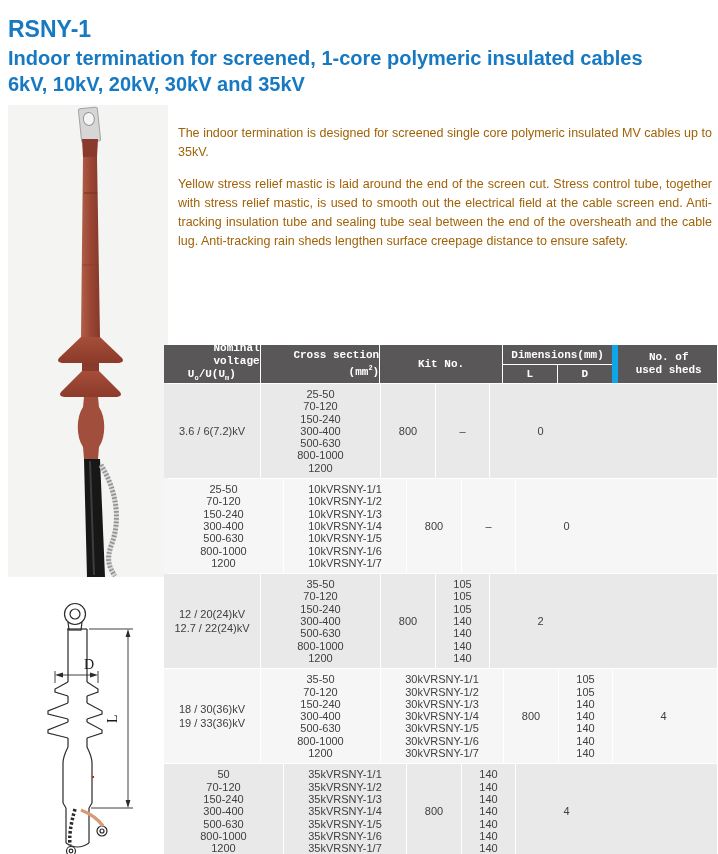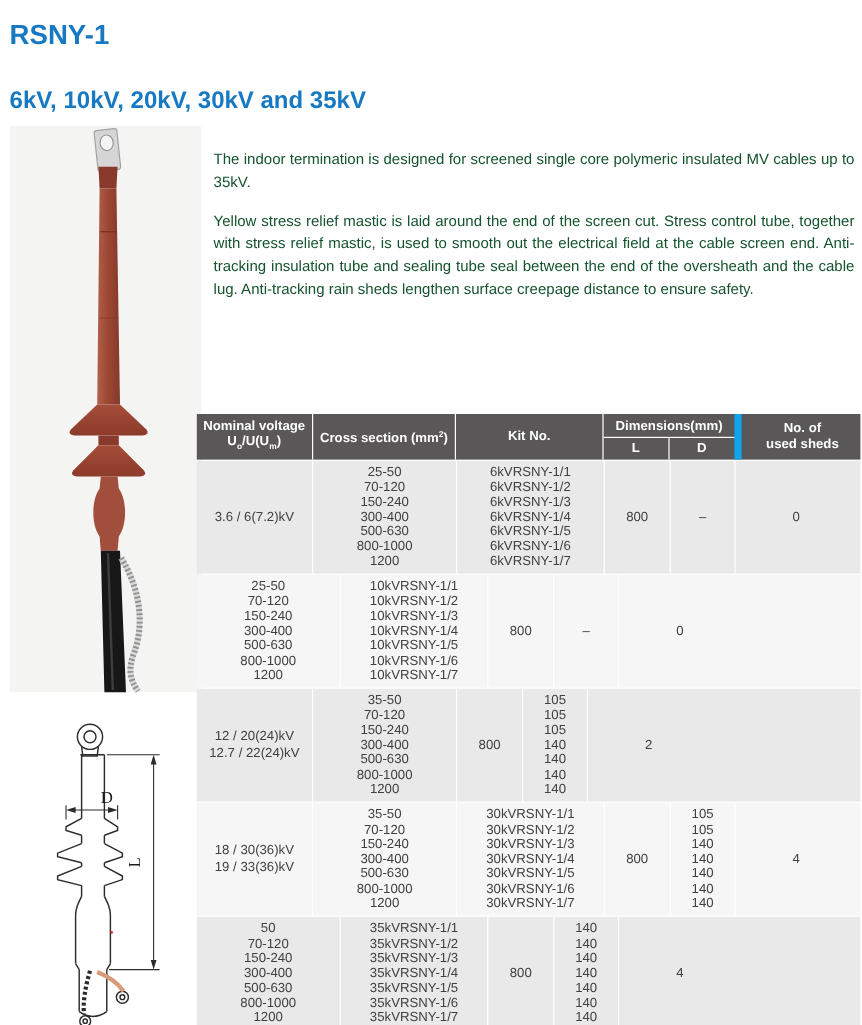--- a/index.html
+++ b/index.html
@@ -6,28 +6,28 @@
   .page{
     position:relative;width:717px;height:854px;background:#fff;overflow:hidden;
     font-family:"Liberation Sans",sans-serif;
     margin-top:12px;
     --accent:#1679c2; --hdr:#595757; --stripeA:#e9e9e9; --stripeB:#f6f6f6; --bar:#7b7b7b;
   }
   
   .model{position:absolute;left:8px;top:4px;font-size:23px;font-weight:bold;color:var(--accent);letter-spacing:0;}
   .ptitle{position:absolute;left:8px;top:33px;font-size:20px;font-weight:bold;color:var(--accent);line-height:26px;width:706px;}
   
-  .intro{position:absolute;left:178px;top:112px;width:534px;font-size:12.5px;color:#14532d;text-align:justify;line-height:19px;}
+  .intro{position:absolute;left:178px;top:112px;width:534px;font-size:12.5px;color:#a16207;text-align:justify;line-height:19px;}
   .intro p{margin:0 0 13px 0;}
   
   .photo{position:absolute;left:8px;top:93px;width:160px;height:472px;}
   .drawing{position:absolute;left:25px;top:583px;width:130px;height:268px;}
   
   .dtable{position:absolute;left:164px;top:333px;width:555px;}
-  .thead{display:flex;background:var(--hdr);color:#fff;font-weight:bold;font-size:11px;text-align:center;}
+  .thead{display:flex;background:var(--hdr);color:#fff;font-weight:bold;font-size:11px;text-align:right;font-family:Liberation Mono, monospace;}
   .th{display:flex;flex-direction:column;justify-content:center;align-items:center;border-right:1px solid #fff;line-height:13px;height:38px;box-sizing:border-box;}
   .c1{width:97px}.c2{width:120px}.c3{width:123px}.c4{width:55px}.c5{width:54px}.c6{width:101px}
   .th.c6{border-right:none}
   .th-dims{width:110px;display:flex;flex-direction:column;border-right:6px solid #0ea5e9;}
   .dims-top{height:19px;border-bottom:1px solid #fff;display:flex;align-items:center;justify-content:center;}
   .dims-sub{display:flex;height:18px;}
   .dims-sub .th{height:18px;}
   sub{font-size:7px;} sup{font-size:7px;}
   .tgroup{display:flex;margin-top:1px;min-height:94px;}
   .tgroup.dark{background:var(--stripeA);} .tgroup.light{background:var(--stripeB);}
@@ -39,21 +39,21 @@
   .td.vc .ln{line-height:14px;}
   .bottom-bar{height:6px;background:var(--bar);margin-top:1px;}
 </style>
 </head>
 <body>
 
 <div class="page" style="--accent: #1679c2; --hdr: #595757; --stripeA: #e9e9e9; --stripeB: #f6f6f6; --bar: #7b7b7b;">
 
   <div class="model">RSNY-1</div>
   <div class="ptitle">
-    <br>
+    <span>Indoor termination for screened, 1-core polymeric insulated cables</span><br>
     <span>6kV, 10kV, 20kV, 30kV and 35kV</span>
   </div>
 
   <svg class="photo" viewBox="0 0 160 472">
     <defs>
       <linearGradient id="tubeGrad" x1="0" y1="0" x2="1" y2="0">
         <stop offset="0" stop-color="#b06048"></stop>
           <stop offset="0.5" stop-color="#9c4634"></stop>
           <stop offset="1" stop-color="#85392a"></stop>
       </linearGradient>
@@ -159,29 +159,20 @@
           </div>
           <div class="td c2 tp">
             <div class="ln">25-50</div>
             <div class="ln">70-120</div>
             <div class="ln">150-240</div>
             <div class="ln">300-400</div>
             <div class="ln">500-630</div>
             <div class="ln">800-1000</div>
             <div class="ln">1200</div>
           </div>
-          <div class="td c3 tp">
-            <div class="ln">6kVRSNY-1/1</div>
-            <div class="ln">6kVRSNY-1/2</div>
-            <div class="ln">6kVRSNY-1/3</div>
-            <div class="ln">6kVRSNY-1/4</div>
-            <div class="ln">6kVRSNY-1/5</div>
-            <div class="ln">6kVRSNY-1/6</div>
-            <div class="ln">6kVRSNY-1/7</div>
-          </div>
           <div class="td c4 vc">
             <div class="ln">800</div>
           </div>
           <div class="td c5 vc">
             <div class="ln">–</div>
           </div>
           <div class="td c6 vc">
             <div class="ln">0</div>
           </div>
         </div>

